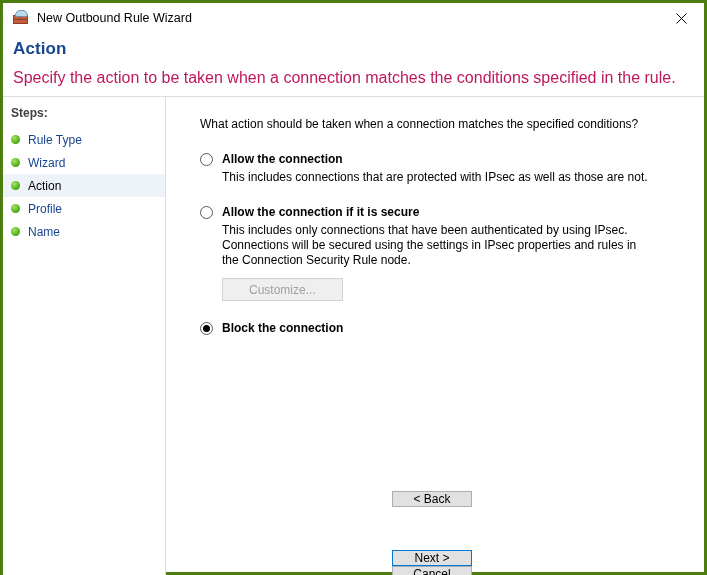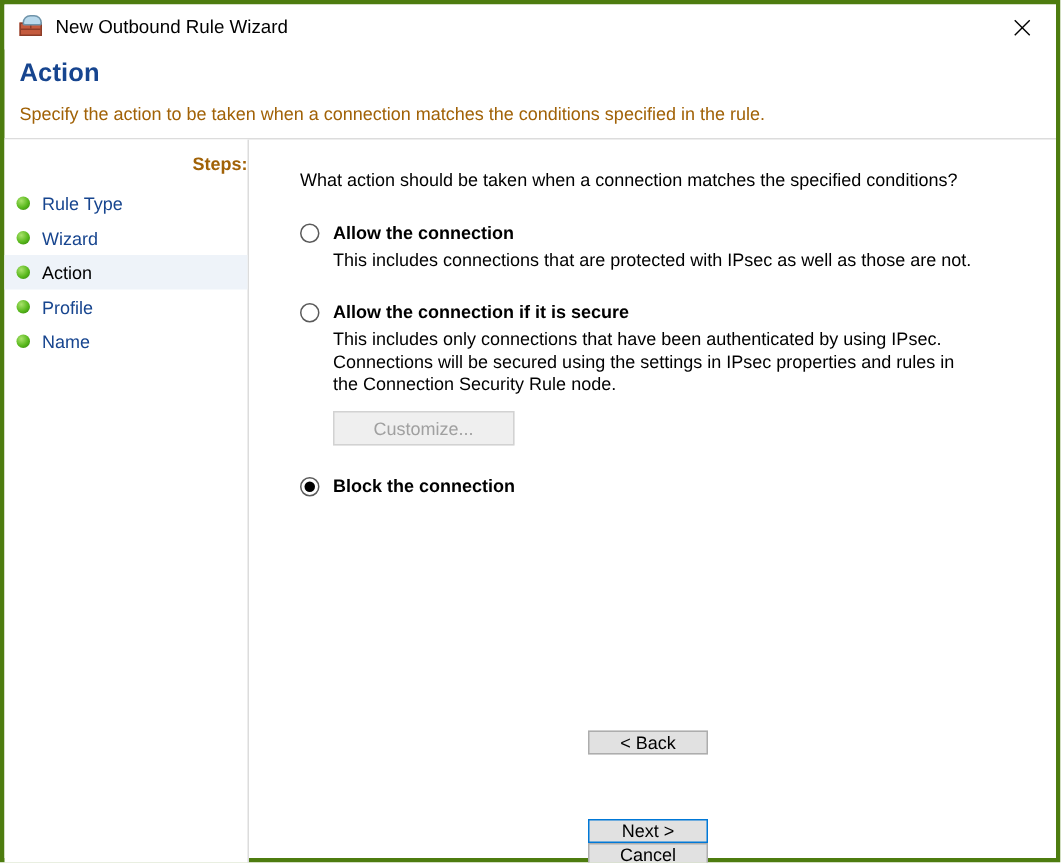--- a/index.html
+++ b/index.html
@@ -100,45 +100,44 @@
     padding: 6px 12px 0 10px;
   }
   .header h1 {
     margin: 0 0 10px 0;
     font-size: 17px;
     font-weight: bold;
     color: #17458f;
     letter-spacing: 0.1px;
   }
   .header .subtitle {
-    font-size: 12px;
-    color: #a16207;
+    font-size: 16px;
+    color: #be185d;
     margin-bottom: 9px;
   }
 
   
   .content {
     display: flex;
     height: 485px;
     border-top: 1px solid #dcdcdc;
   }
   .sidebar {
     width: 163px;
     flex: none;
     border-right: 1px solid #dcdcdc;
     background: #ffffff;
     padding-top: 9px;
     box-sizing: border-box;
   }
   .sidebar .steps-label {
     font-size: 12px;
     font-weight: bold;
-    color: #a16207;
+    color: #404040;
     padding: 0 0 8px 8px;
-    text-align: right;
   }
   .step {
     display: flex;
     align-items: center;
     height: 23px;
     padding-left: 8px;
     box-sizing: border-box;
   }
   .step.current {
     background: #eef3f9;

